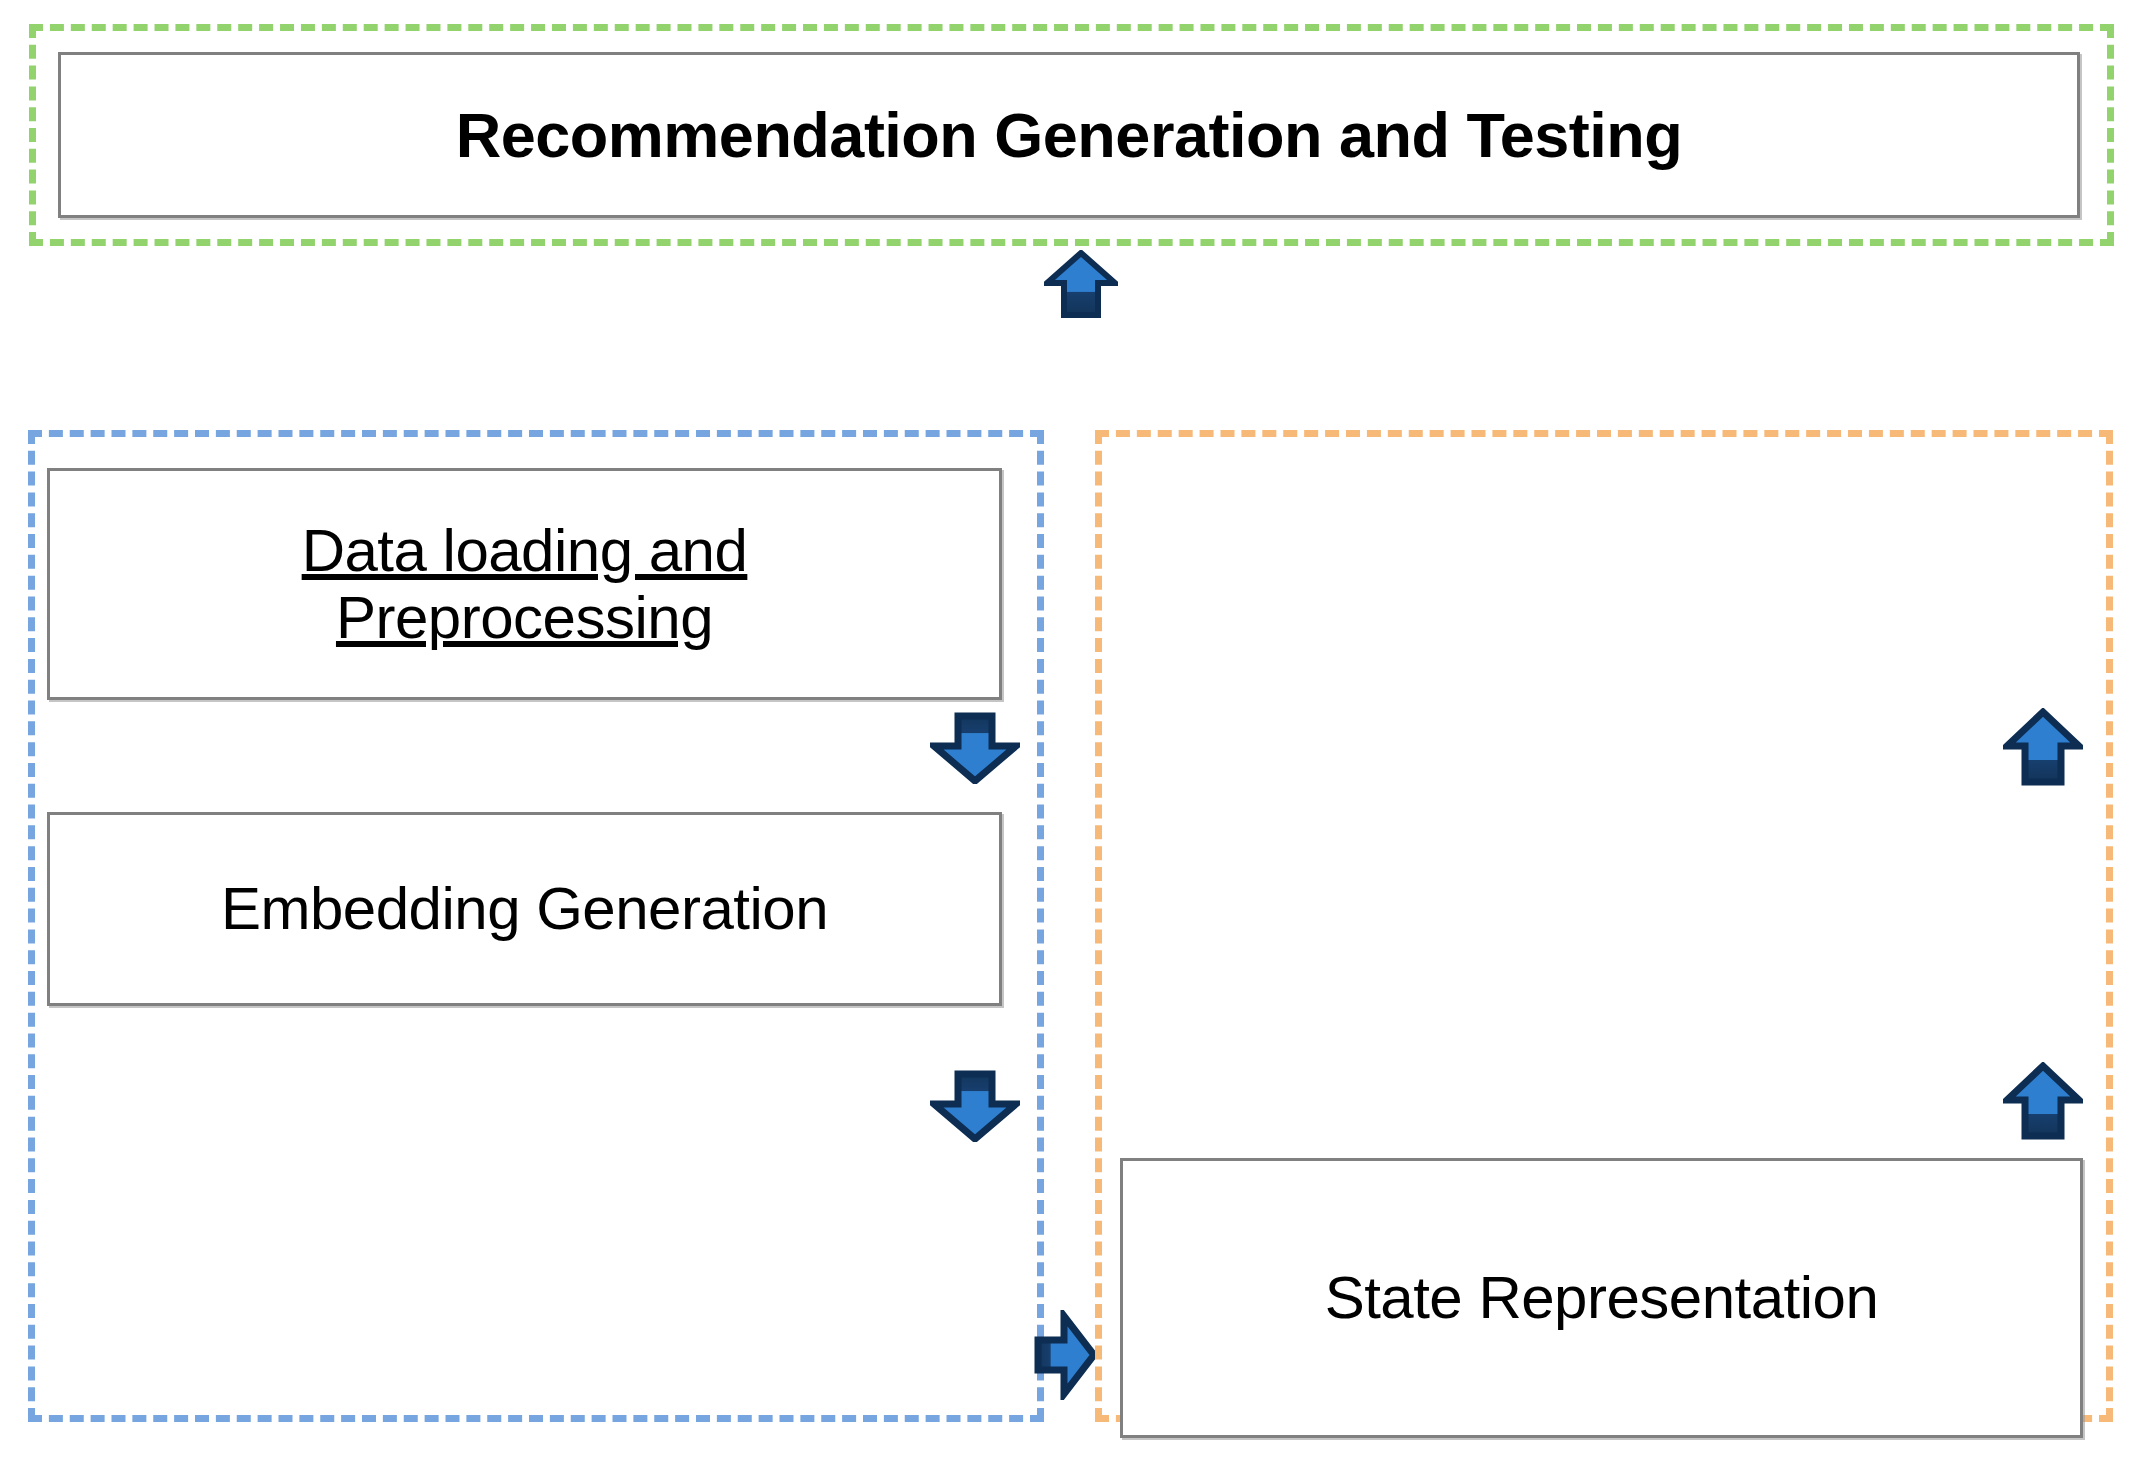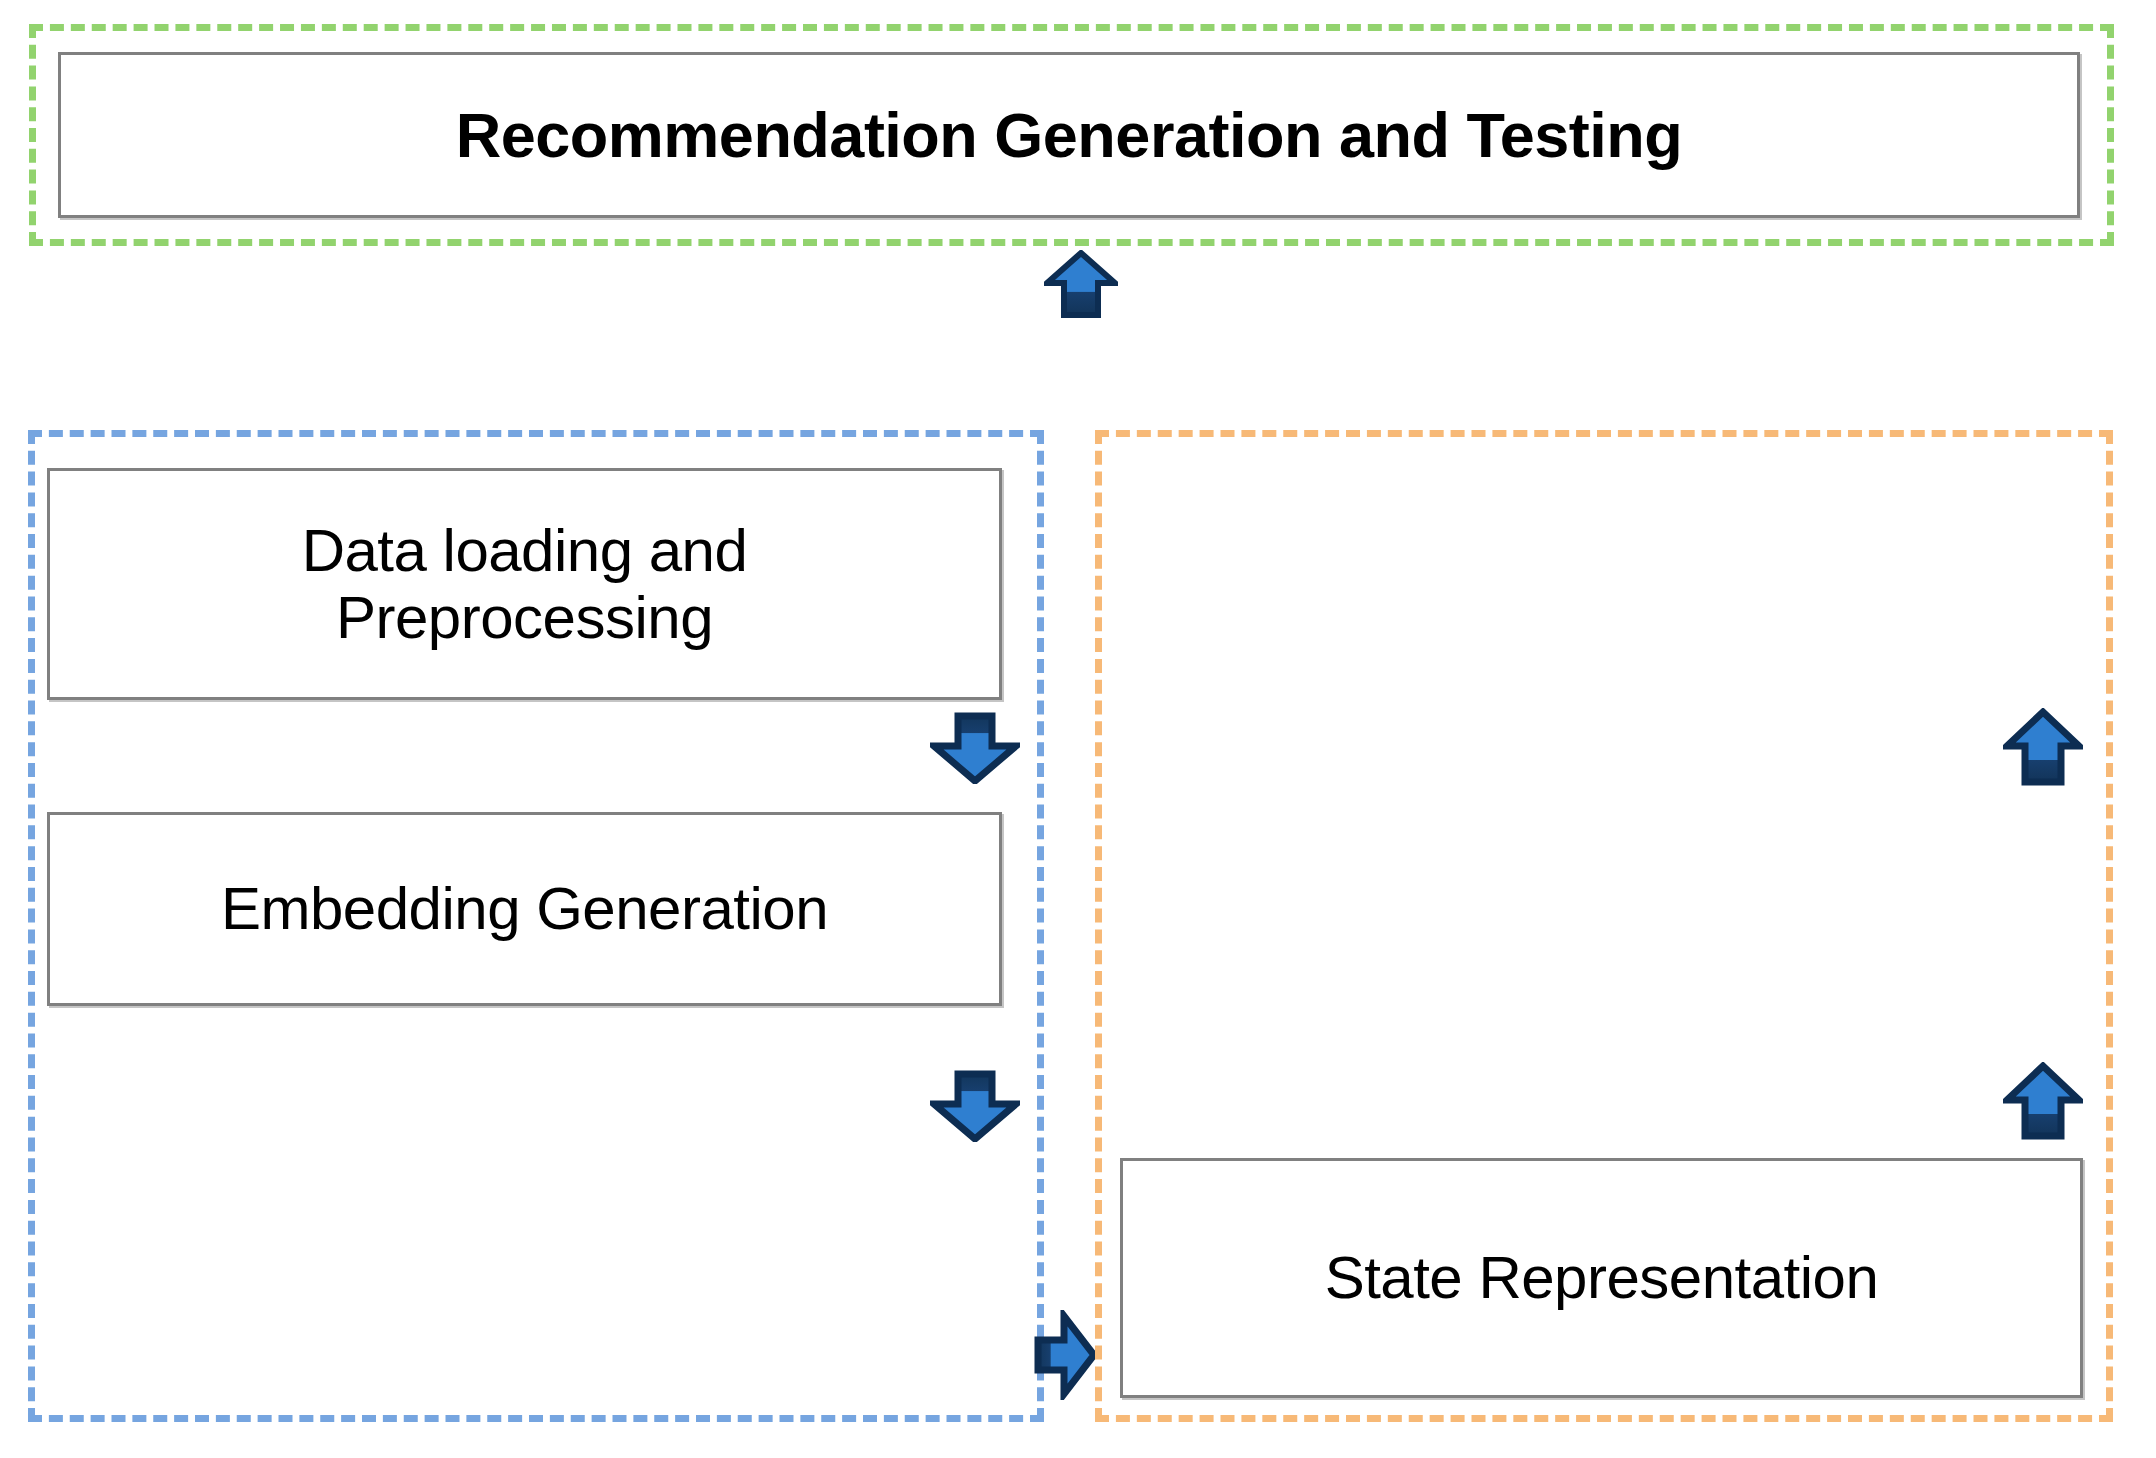--- a/index.html
+++ b/index.html
@@ -87,21 +87,21 @@
           <stop offset="100%" stop-color="#123459"></stop>
         </linearGradient>
       </defs>
       <polygon points="37,3 71,33 54,33 54,65 20,65 20,33 3,33" fill="url(#gUp1)" stroke="#0d2d52" stroke-width="6" stroke-linejoin="miter"></polygon>
     </svg>
   </div>
 
   <div class="group blue" style="left:28px; top:430px; width:1016px; height:992px;">
   </div>
 
-  <div class="node step-node" style="left:47px; top:468px; width:955px; height:232px;">
+  <div class="node step-node" style="left:47px; top:468px; width:955px; height:232px;text-decoration:underline;">
     <span class="node-label">Data loading and
 Preprocessing</span>
   </div>
 
   <div class="arrow" style="left:930px; top:712px; width:90px; height:72px;">
     <svg viewBox="0 0 90 72" preserveAspectRatio="none">
       <defs>
         <linearGradient id="gDn1" x1="0" y1="0" x2="0" y2="1">
           <stop offset="0%" stop-color="#12365c"></stop>
           <stop offset="26%" stop-color="#173f6e"></stop>
@@ -172,17 +172,17 @@
           <stop offset="0%" stop-color="#2f7fd0"></stop>
           <stop offset="68%" stop-color="#2f7fd0"></stop>
           <stop offset="69%" stop-color="#173f6e"></stop>
           <stop offset="100%" stop-color="#123459"></stop>
         </linearGradient>
       </defs>
       <polygon points="40,4 76,38 58,38 58,74 22,74 22,38 4,38" fill="url(#gUp3)" stroke="#0d2d52" stroke-width="7" stroke-linejoin="miter"></polygon>
     </svg>
   </div>
 
-  <div class="node step-node" style="left:1120px; top:1158px; width:963px; height:240px;">
+  <div class="node step-node" style="left:1120px; top:1158px; width:963px; height:280px;">
     <span class="node-label">State Representation</span>
   </div>
 
 </div>
 
 </body></html>

